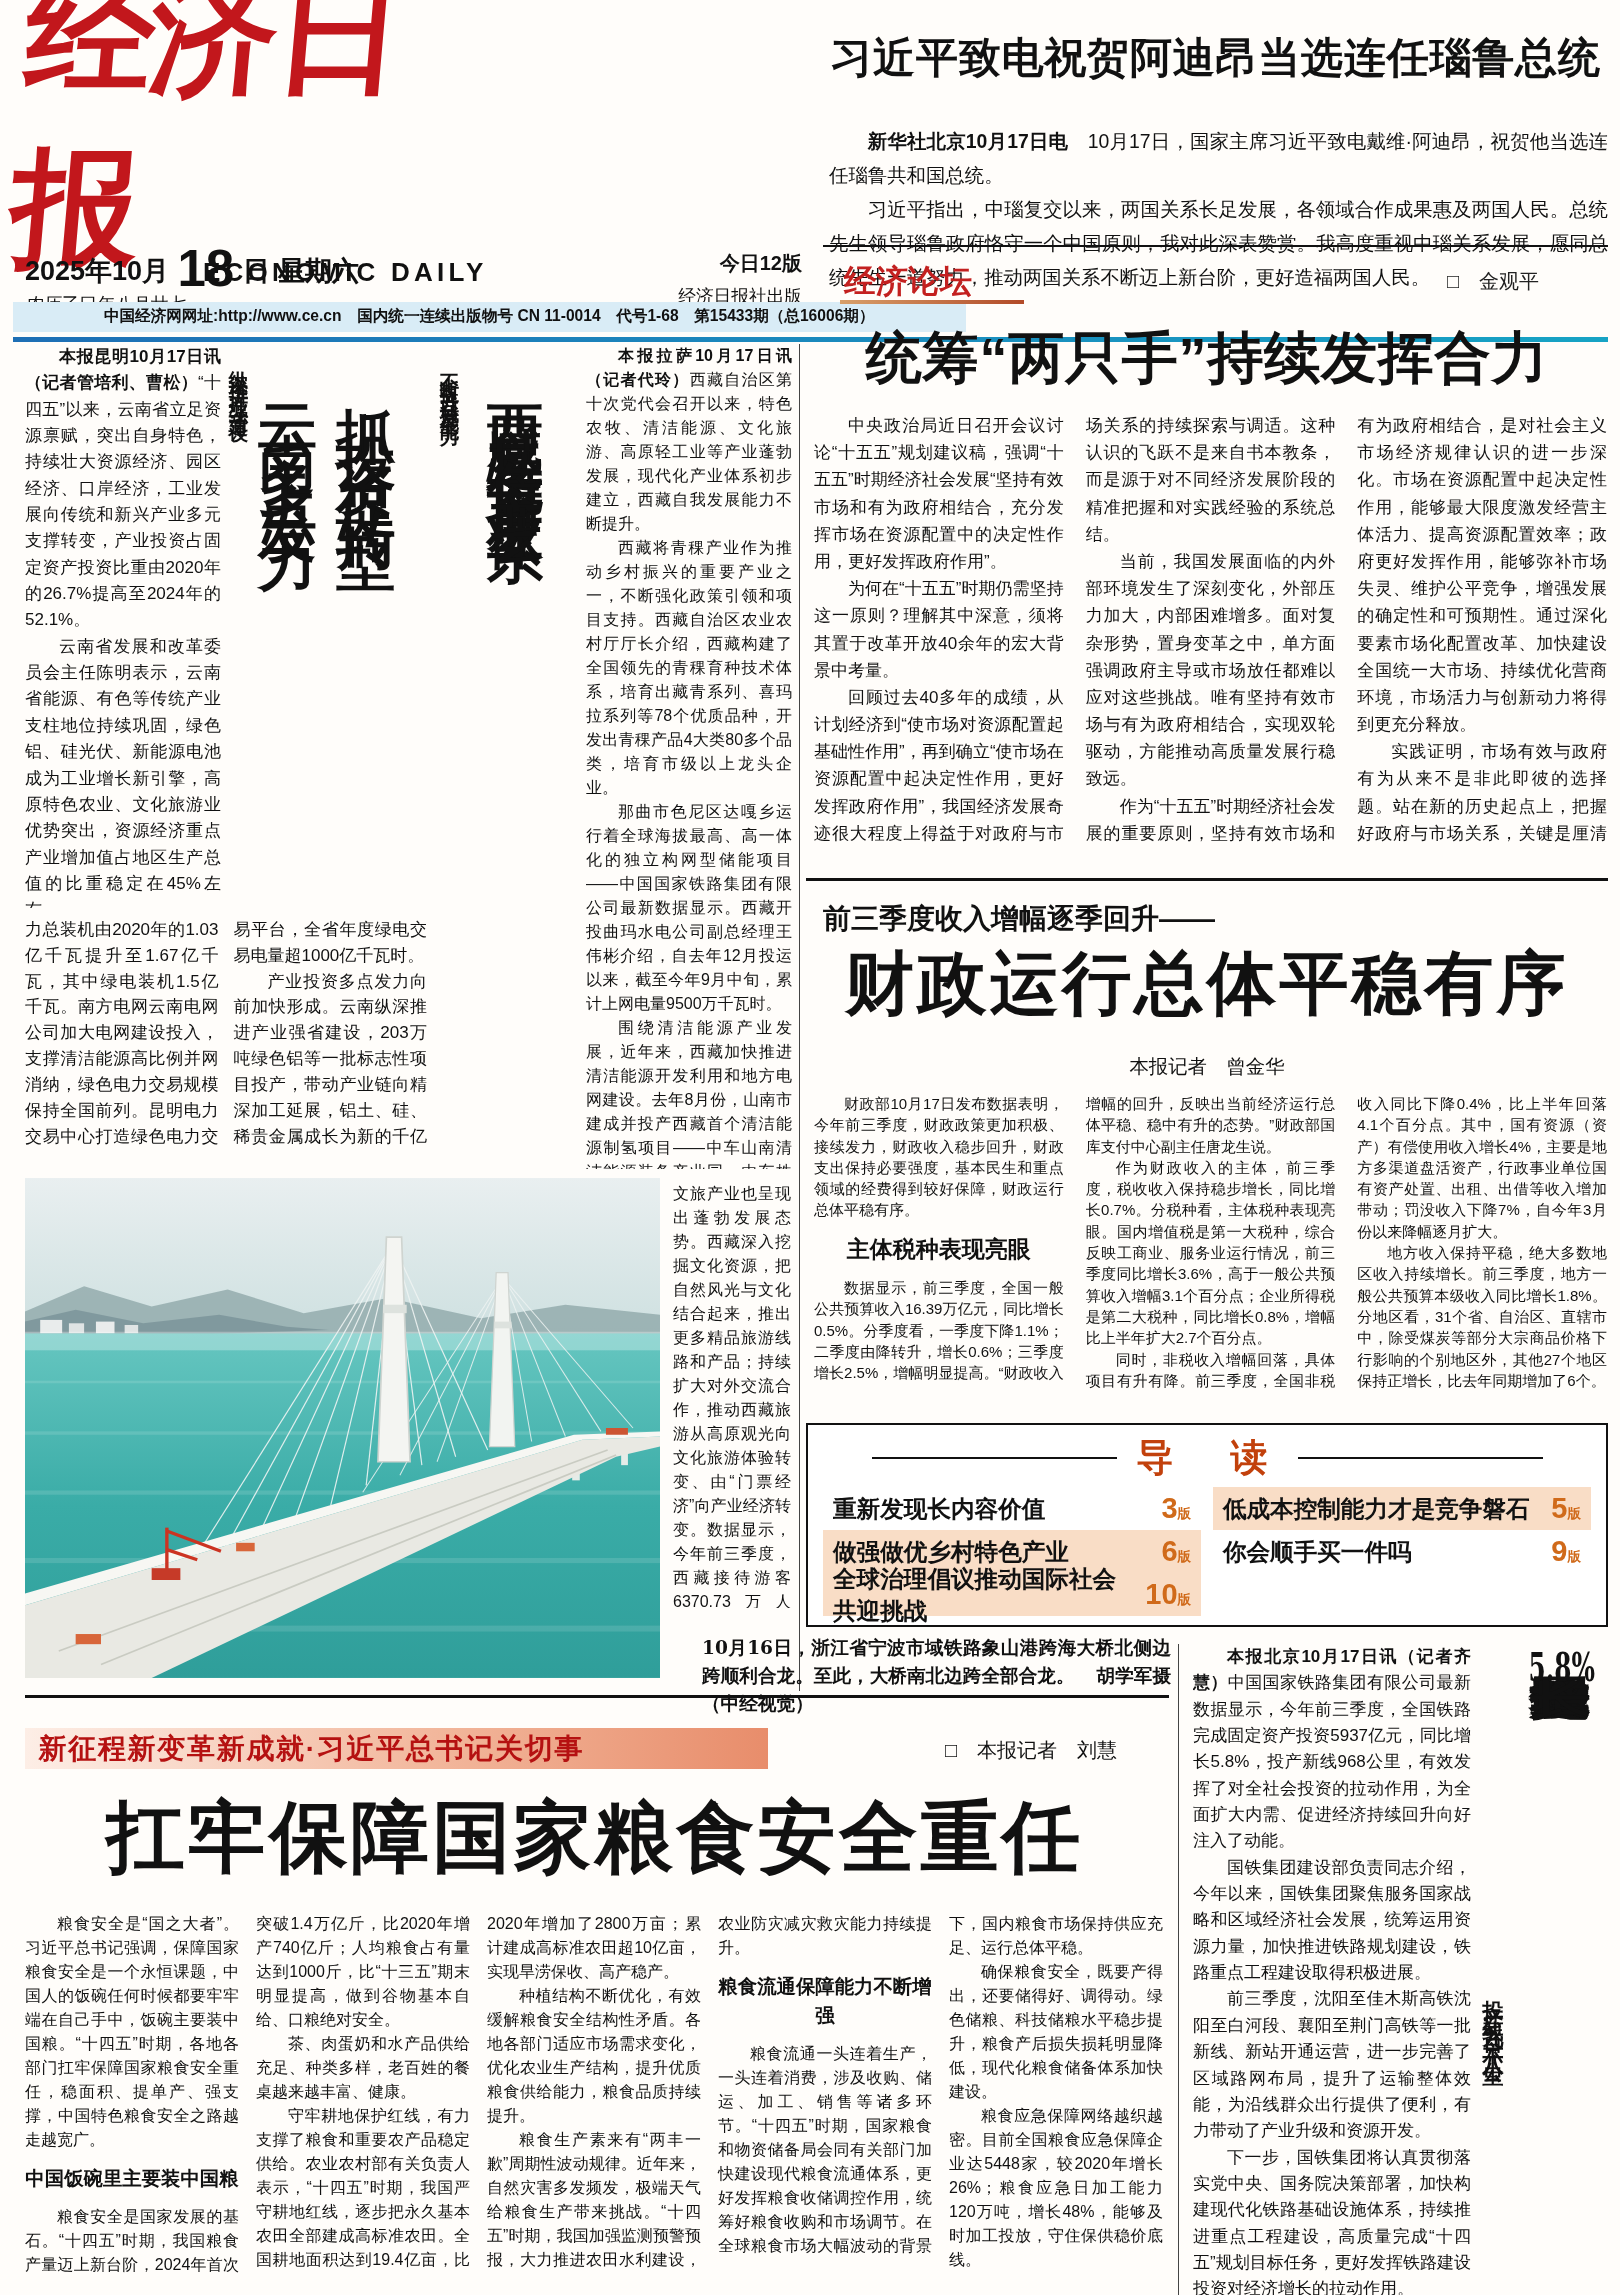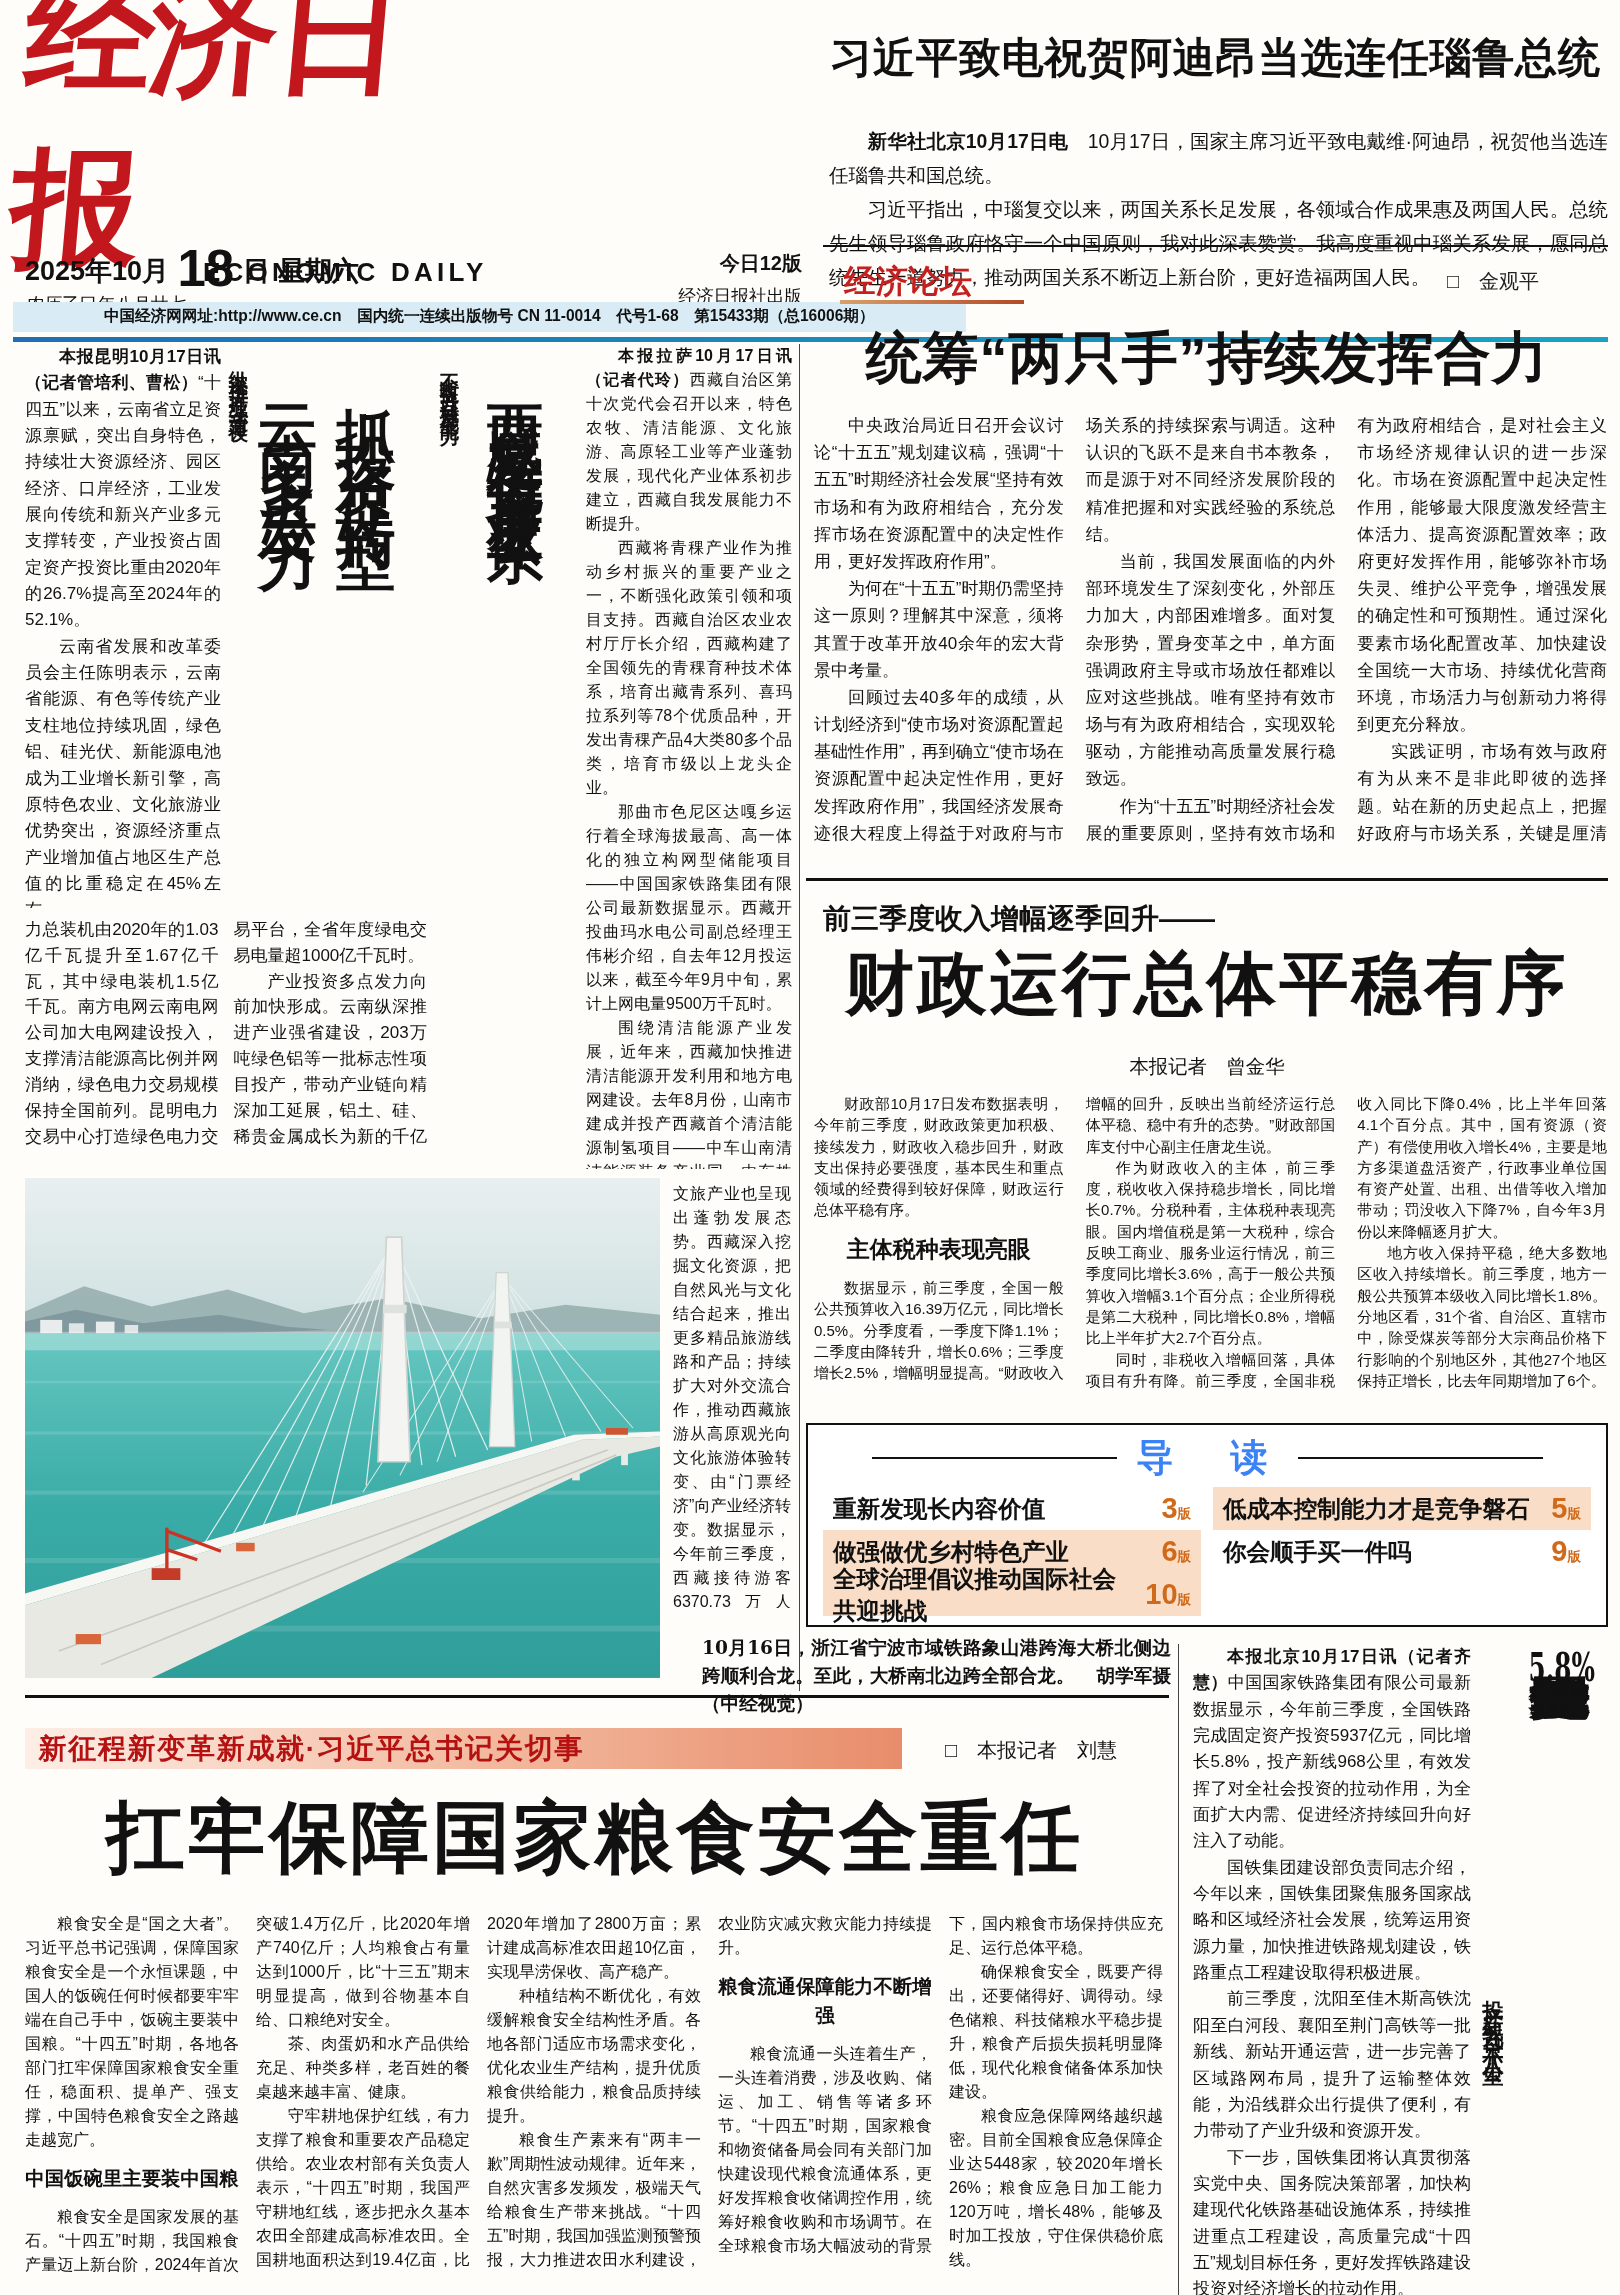--- a/index.html
+++ b/index.html
@@ -59,21 +59,21 @@
   .fiscal-byline { left:806px; top:1053px; width:802px; text-align:center; font-size:19.4px; }
   .fiscal-cols { left:814px; top:1093px; width:793px; height:325px;
     column-count:3; column-gap:22px; font-size:15px; line-height:1.42; overflow:hidden; }
   .sub-head { font-size:23px; font-weight:900; text-align:center; margin:11.8px 0; }
 
   
   .daodu { left:806px; top:1423px; width:802px; height:204px;
     border:2.5px solid #111; background:#fff; padding:8.4px 15px 0 15px; }
   .daodu-titlerow { display:flex; align-items:center; justify-content:center; gap:20px; height:49px; }
   .dline { width:245px; height:2.5px; background:#111; }
-  .daodu-title { font-size:37px; font-weight:900; color:#3b82f6; letter-spacing:10px; }
+  .daodu-title { font-size:37px; font-weight:900; color:#c2410c; letter-spacing:10px; }
   .daodu-grid { display:grid; grid-template-columns:1fr 1fr; column-gap:11.8px; margin-top:5px; }
   .daodu-item { display:flex; align-items:center; justify-content:space-between;
     height:43px; padding:0 10px; font-size:23.6px; font-weight:bold; }
   .daodu-item .pg { white-space:nowrap; }
   .daodu-item .num { font-size:29px; font-weight:900; color:#d06a1a; }
   .daodu-item .ban { font-size:13.5px; color:#d06a1a; }
   .peach { background:#f9ddc6;gap:12px; }
 
   
   .v-rule-main { left:799px; top:344px; width:0.8px; height:1347px; background:#444; }
@@ -94,21 +94,21 @@
   .photo-frame { left:25px; top:1178px; width:635px; height:500px; }
   .xz-side { left:673px; top:1182px; width:118px; height:426px;
     font-size:16px; line-height:1.5; overflow:hidden; }
   .photo-caption { left:702px; top:1634px; width:469px; height:59px;
     font-size:18.6px; line-height:1.5; font-weight:bold; text-align:justify;
     font-family:"DejaVu Serif","Liberation Serif",serif; }
   .credit { margin-left:22px; }
 
   
   .grain-rule { left:25px; top:1695px; width:1144px; height:3.4px; background:#111; }
-  .grain-banner { left:25px; top:1728px; width:877px; height:41px;
+  .grain-banner { left:25px; top:1728px; width:743px; height:41px;
     background:linear-gradient(90deg,#fdeee6,#f2b79c 55%,#e88d6b);
     display:flex; align-items:center; padding-left:13.5px;
     font-size:28px; font-weight:900; color:#b51111; letter-spacing:1.7px; }
   .grain-byline { left:945px; top:1737px; font-size:20px; }
   .grain-headline { left:34px; top:1786px; width:1122px; text-align:center;
     font-size:78px; font-weight:900; letter-spacing:3.4px; }
   .grain-cols { left:25px; top:1912px; width:1138px; height:383px;
     column-count:5; column-gap:17px; font-size:16px; line-height:1.5; overflow:hidden; }
   .grain-cols .sub-head { font-size:19.4px; }
 

